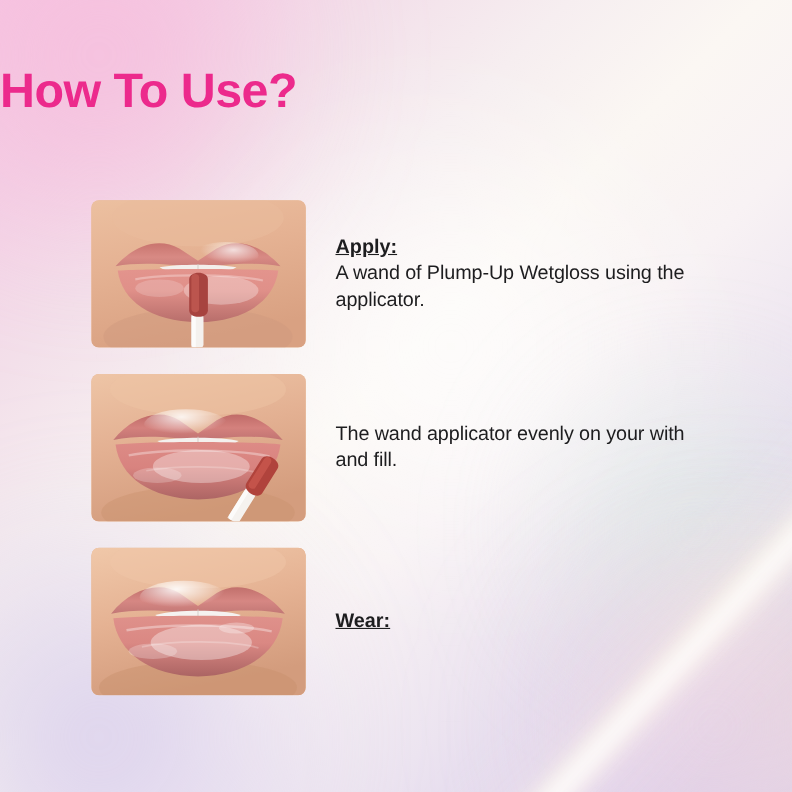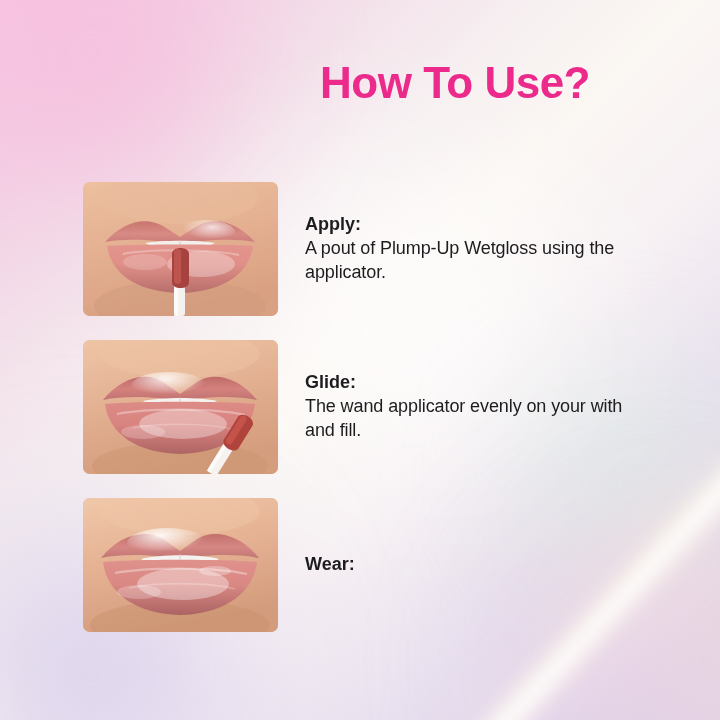--- a/index.html
+++ b/index.html
@@ -66,21 +66,21 @@
         rgba(255,240,225,.30) 45%,
         rgba(255,255,255,.45) 50%,
         rgba(252,232,240,.28) 58%,
         rgba(255,255,255,0) 100%);
     filter:blur(26px);
   }
 
   
   .title {
     position:absolute; top:58px; left:0; width:590px;
-    text-align:right;
+    text-align:left;
     font-size:44px;
     font-weight:bold;
     letter-spacing:-0.5px;
     color:#ec2a8c;
   }
 
   
   .steps { position:absolute; top:182px; left:83px; width:560px; }
 
   .step { position:relative; height:134px; margin-bottom:24px; }
@@ -95,21 +95,21 @@
   }
   .thumb svg { display:block; width:195px; height:134px; }
 
   .copy {
     position:absolute; left:222px; top:50%;
     transform:translateY(-50%);
     width:330px;
   }
   .step-label {
     font-size:18px; font-weight:bold; color:#1d1d1f;
-    line-height:1.30; margin-bottom:1px;
+    line-height:1.30; margin-bottom:1px;text-decoration:underline;
   }
   .step-desc {
     font-size:18px; color:#1d1d1f; line-height:1.33;
     letter-spacing:-0.1px;
   }
 </style>
 </head>
 <body>
 
 <div class="stage">
@@ -169,21 +169,21 @@
           <path d="M40 72 C66 67, 128 67, 156 73" stroke="#ffffff" stroke-opacity="0.30" stroke-width="2" fill="none"></path>
 
           <rect x="91" y="104" width="11" height="30" rx="3" fill="#f4f1ee"></rect>
           <rect x="91" y="104" width="4" height="30" fill="#ffffff" opacity="0.7"></rect>
           <path d="M89 72 C89 64, 106 64, 106 72 L106 100 C106 108, 89 108, 89 100 Z" fill="#a7433f"></path>
           <path d="M91 70 C91 66, 98 66, 98 70 L98 99 C98 103, 91 103, 91 99 Z" fill="#c25a52" opacity="0.8"></path>
         </svg>
       </div>
       <div class="copy">
         <div class="step-label">Apply:</div>
-        <div class="step-desc">A pout of Plump-Up Wetgloss using the applicator.</div>
+        <div class="step-desc">A wand of Plump-Up Wetgloss using the applicator.</div>
       </div>
     </div>
 
     <div class="step">
       <div class="thumb">
         <svg viewBox="0 0 195 134" preserveAspectRatio="xMidYMid slice" aria-hidden="true">
           <defs>
             <linearGradient id="skin2" x1="0" y1="0" x2="0.3" y2="1">
               <stop offset="0%" stop-color="#eec5a6"></stop>
               <stop offset="50%" stop-color="#e3b092"></stop>
@@ -222,21 +222,20 @@
 
           <g transform="rotate(32 150 100)">
             <rect x="144" y="108" width="11" height="32" rx="3" fill="#f5f2ef"></rect>
             <rect x="144" y="108" width="4" height="32" fill="#ffffff" opacity="0.7"></rect>
             <path d="M142 78 C142 70, 159 70, 159 78 L159 104 C159 112, 142 112, 142 104 Z" fill="#b0433c"></path>
             <path d="M144 77 C144 72, 151 72, 151 77 L151 103 C151 107, 144 107, 144 103 Z" fill="#c9574d" opacity="0.8"></path>
           </g>
         </svg>
       </div>
       <div class="copy">
-        <div class="step-label">Glide:</div>
         <div class="step-desc">The wand applicator evenly on your with and fill.</div>
       </div>
     </div>
 
     <div class="step">
       <div class="thumb">
         <svg viewBox="0 0 195 134" preserveAspectRatio="xMidYMid slice" aria-hidden="true">
           <defs>
             <linearGradient id="skin3" x1="0" y1="0" x2="0.3" y2="1">
               <stop offset="0%" stop-color="#f0c8a9"></stop>

